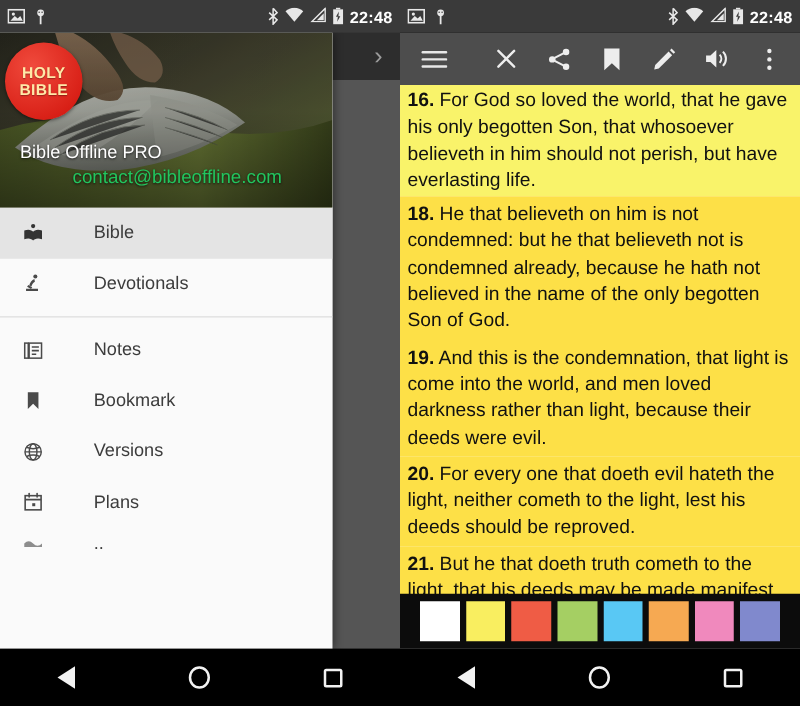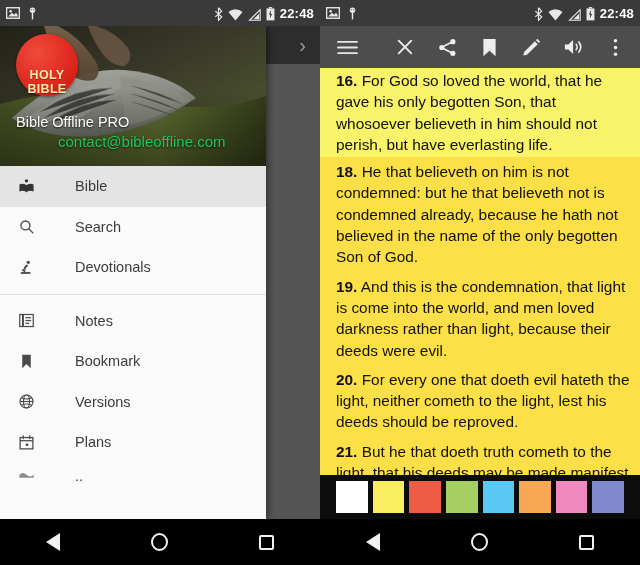--- a/index.html
+++ b/index.html
@@ -13,21 +13,21 @@
   .phone { position:relative; width:320px; height:565px; overflow:hidden; background:#000; }
   .phone.left { border-right:0px solid #000; }
 
   
   .statusbar {
     position:absolute; top:0; left:0; right:0; height:26px;
     background:#3a3a3a; display:flex; align-items:center;
     padding:0 6px; z-index:60;
   }
   .sb-left { display:flex; align-items:center; gap:7px; }
-  .sb-right { margin-left:auto; display:flex; align-items:flex-end; gap:5px; }
+  .sb-right { margin-left:auto; display:flex; align-items:flex-start; gap:5px; }
   .sb-clock { color:#fff; font-size:13px; font-weight:bold; letter-spacing:0.2px; }
   .sb-ico { display:block; }
 
   
   .bg-content { position:absolute; inset:26px 0 46px 0; background:#6e6e6e; overflow:hidden; }
   .bg-toolbar { height:38px; background:#3a3a3a; position:relative; }
   .bg-arrow { position:absolute; right:14px; top:9px; color:#c8c8c8; font-size:20px; line-height:20px; }
   .bg-verses { padding:4px 10px 0 10px; font-size:15.5px; line-height:22px; color:#111; }
   .bg-v-hl { background:#b5ae4a; color:#151515; padding:1px 0; }
   .bg-v-gray { color:#1a1a1a; }
@@ -43,24 +43,24 @@
     box-shadow:2px 0 7px rgba(0,0,0,0.45);
   }
   .drawer-header {
     position:relative; height:140px; overflow:hidden;
     background:#4d5134;
   }
   .dh-photo { position:absolute; inset:0; }
   .dh-grad { position:absolute; inset:0;
     background:linear-gradient(to bottom, rgba(0,0,0,0.12) 0%, rgba(0,0,0,0.10) 45%, rgba(0,0,0,0.45) 100%); }
   .dh-avatar {
-    position:absolute; left:16px; top:8px; width:62px; height:62px; border-radius:50%;
+    position:absolute; left:4px; top:8px; width:62px; height:62px; border-radius:50%;
     background:radial-gradient(circle at 35% 30%, #f04a3c 0%, #d81f16 75%, #b81410 100%);
     box-shadow:0 1px 3px rgba(0,0,0,.5);
-    display:flex; flex-direction:column; align-items:center; justify-content:flex-end;
+    display:flex; flex-direction:column; align-items:center; justify-content:center;
     color:#ffe9a8; font-size:12.5px; font-weight:bold; line-height:14px; letter-spacing:0.3px;
     text-shadow:0 1px 1px rgba(0,0,0,.35);
   }
   .dh-name { position:absolute; left:16px; bottom:36px; color:#ffffff; font-size:14.5px;
              text-shadow:0 1px 2px rgba(0,0,0,.75); }
   .dh-email { position:absolute; left:16px; bottom:16px; color:#22c55e; font-size:15px;
               text-shadow:0 1px 2px rgba(0,0,0,.75);margin-left:42px; }
 
   .drawer-list { background:#fafafa; }
   .drawer-item {
@@ -78,21 +78,21 @@
     display:flex; align-items:center; z-index:30;
   }
   .r-tb-menu { margin-left:16px; }
   .r-tb-actions { margin-left:auto; display:flex; align-items:center; gap:20px; padding-right:14px; }
   .tb-btn { display:flex; align-items:center; justify-content:center; width:22px; height:22px; color:#e6e6e6; }
 
   .r-content {
     position:absolute; top:68px; left:0; right:0; bottom:46px;
     background:#ffffff; overflow:hidden;
   }
-  .verse { font-size:15.4px; line-height:21.3px; color:#111; padding:2px 6px 2px 16px; }
+  .verse { font-size:15.4px; line-height:21.3px; color:#111; padding:2px 6px 2px 6px; }
   .verse .vnum { font-weight:bold; }
   .verse.hl-yellow { background:#f9f36a; }
   .verse.hl-gray { background:#c7c7c7; }
   .verse.plain { background:#fde047; padding-top:4px; padding-bottom:4px; }
 
   .palette {
     position:absolute; left:0; right:0; bottom:46px; height:44px;
     background:#0c0c0c; display:flex; align-items:center; z-index:35;
     padding:0 16px; gap:5px;
   }
@@ -209,29 +209,20 @@
         <div class="drawer-item selected">
           <span class="di-icon">
             <svg width="17" height="17" viewBox="0 0 24 24" fill="#333">
               <circle cx="12" cy="4" r="2.4"></circle>
               <path d="M2 9 C7 7 10.6 8.6 12 10.4 C13.4 8.6 17 7 22 9 L22 19 C17 17 13.4 18.6 12 20.4 C10.6 18.6 7 17 2 19 Z"></path>
             </svg>
           </span>
           <span class="di-label">Bible</span>
         </div>
 
-        <div class="drawer-item">
-          <span class="di-icon">
-            <svg width="17" height="17" viewBox="0 0 24 24" fill="none" stroke="#4a4a4a" stroke-width="1.9">
-              <circle cx="10.5" cy="10.5" r="6.3"></circle>
-                <line x1="15.2" y1="15.2" x2="21" y2="21" stroke-linecap="round"></line>
-            </svg>
-          </span>
-          <span class="di-label">Search</span>
-        </div>
 
         <div class="drawer-item">
           <span class="di-icon">
             <svg width="17" height="17" viewBox="0 0 24 24" fill="#4a4a4a">
               <circle cx="14.5" cy="4.6" r="2.3"></circle>
               <path d="M13.4 7.4 C10.5 8.6 8.4 11.6 7.6 14.6 L10.2 15.4 C10.9 13.2 12.2 11.2 14 10.4 Z"></path>
               <path d="M4 18.4 L17.5 18.4 L17.5 21 L4 21 Z"></path>
               <path d="M6.6 14 L11 16.6 L9.6 18.6 L5.2 16.2 Z"></path>
             </svg>
           </span>

